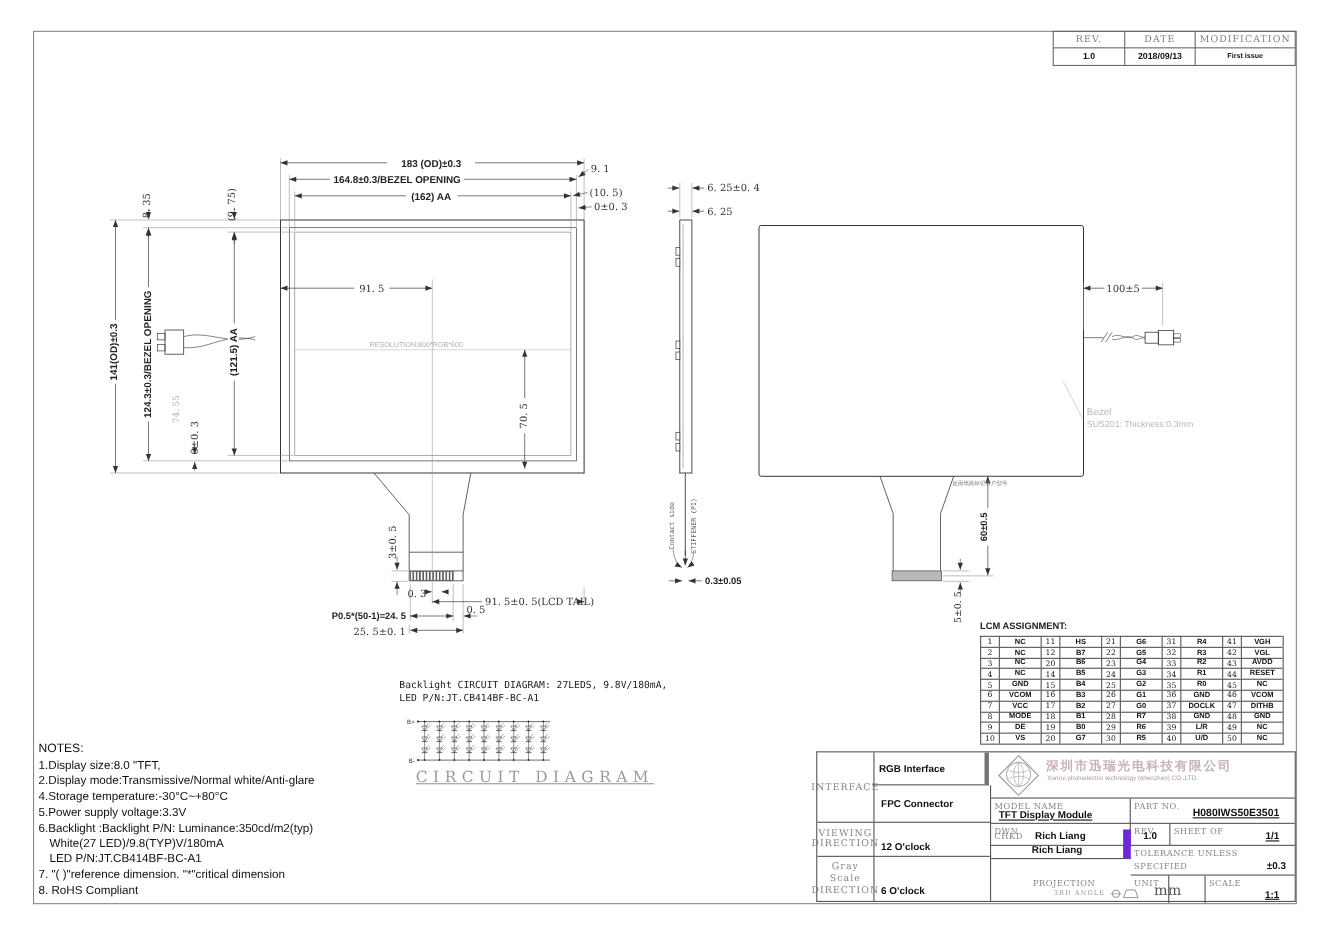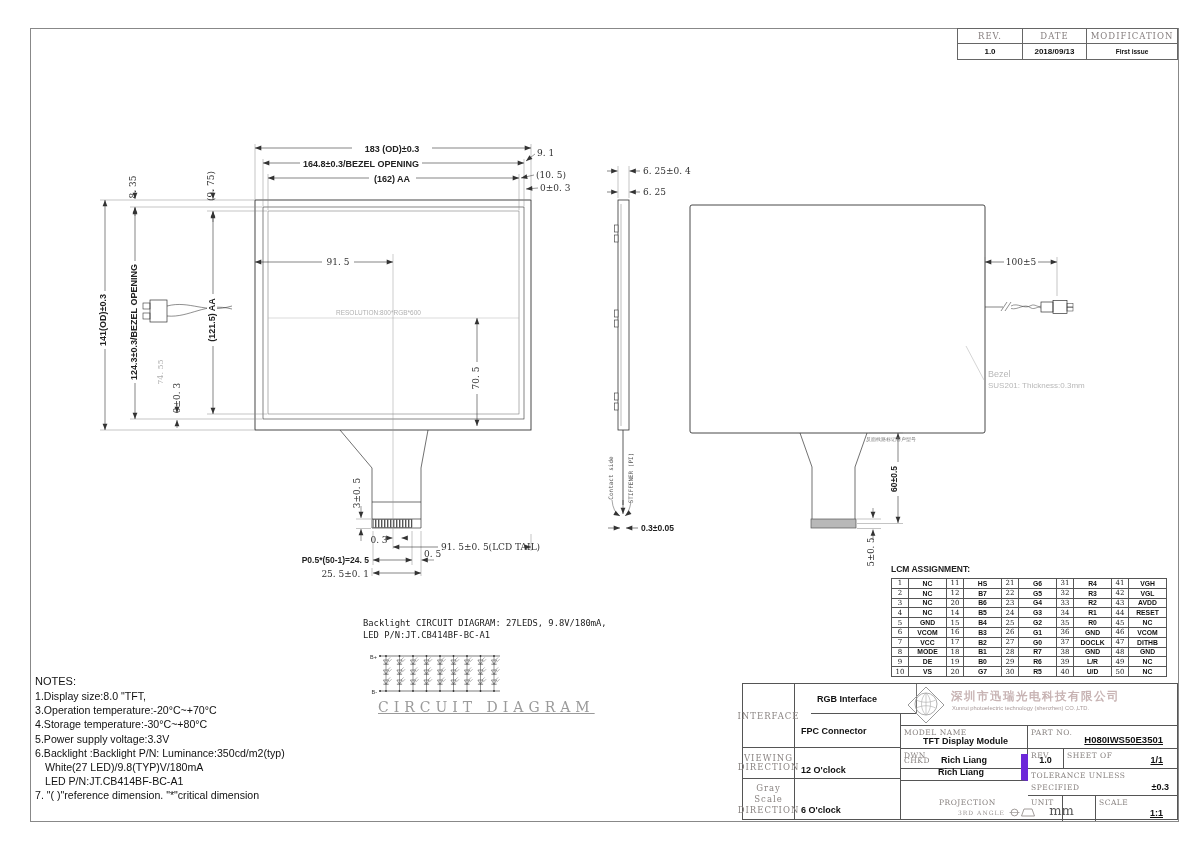--- a/index.html
+++ b/index.html
@@ -44,21 +44,21 @@
   .pin-sig{font-size:6.8px;font-weight:bold;color:#111;border-left:1px solid #555;
            border-top:1px solid #555;display:flex;align-items:center;justify-content:center;}
   
   #title-block{left:742px;top:683px;width:436px;height:137px;border:1px solid #555;box-sizing:border-box;}
   .tbc{position:absolute;box-sizing:border-box;}
   .tb-label{font-family:"DejaVu Serif",serif;font-size:7.5px;color:#8a8482;letter-spacing:0.5px;}
   .tb-label-c{font-family:"DejaVu Serif",serif;font-size:8.5px;color:#8a8482;letter-spacing:1px;text-align:center;}
   .tb-val{font-size:9px;font-weight:bold;color:#111;}
   #c-int-label{left:0;top:0;width:52px;height:64px;border-right:1px solid #555;border-bottom:1px solid #555;
                display:flex;align-items:center;justify-content:center;}
-  #c-int-v1{left:68px;top:0;width:106px;height:30px;border-right:1px solid #737373;border-bottom:1px solid #555;
+  #c-int-v1{left:50px;top:0;width:106px;height:30px;border-right:4px solid #737373;border-bottom:1px solid #555;
             display:flex;align-items:center;padding-left:6px;}
   #c-int-v2{left:52px;top:30px;width:106px;height:34px;border-right:1px solid #555;border-bottom:1px solid #555;
             display:flex;align-items:center;padding-left:6px;}
   #c-view-label{left:0;top:64px;width:52px;height:31px;border-right:1px solid #555;border-bottom:1px solid #555;
                 display:flex;flex-direction:column;align-items:center;justify-content:center;line-height:9px;}
   #c-view-v{left:52px;top:64px;width:106px;height:31px;border-right:1px solid #555;border-bottom:1px solid #555;
             display:flex;align-items:flex-end;padding:0 0 3px 6px;}
   #c-gray-label{left:0;top:95px;width:52px;height:40px;border-right:1px solid #555;
                 display:flex;flex-direction:column;align-items:center;justify-content:center;line-height:11px;}
   #c-gray-v{left:52px;top:95px;width:106px;height:40px;border-right:1px solid #555;
@@ -70,21 +70,21 @@
   #c-part{left:285px;top:42px;width:149px;height:23px;border-bottom:1px solid #555;}
   #c-dwn{left:158px;top:65px;width:127px;height:20px;border-right:1px solid #555;border-bottom:1px solid #555;}
   #c-rev{left:285px;top:65px;width:36px;height:20px;border-right:1px solid #555;border-bottom:1px solid #555;}
   #c-sheet{left:321px;top:65px;width:113px;height:20px;border-bottom:1px solid #555;}
   #c-chkd{left:158px;top:70px;width:127px;height:27px;border-right:7px solid #6d28d9;border-bottom:1px solid #555;}
   #c-tol{left:285px;top:85px;width:149px;height:27px;border-bottom:1px solid #555;}
   #c-proj{left:158px;top:112px;width:127px;height:25px;border-right:1px solid #555;margin-left:35px;}
   #c-unit{left:285px;top:112px;width:68px;height:25px;border-right:1px solid #555;}
   #c-scale{left:353px;top:112px;width:81px;height:25px;}
   .lab-tl{position:absolute;left:3px;top:2px;}
-  .val-bl{position:absolute;left:22px;bottom:2px;}
+  .val-bl{position:absolute;left:7px;bottom:2px;text-decoration:underline;}
   .val-bc{position:absolute;left:0;right:0;bottom:3px;text-align:center;}
   .val-br{position:absolute;right:14px;bottom:3px;text-decoration:underline;}
   #unit-val{position:absolute;left:0;right:0;top:7px;text-align:center;
             font-family:"DejaVu Serif",serif;font-size:13px;color:#555;}
   #proj-row{position:absolute;left:22px;bottom:3px;display:flex;align-items:center;gap:4px;}
   #proj-text{font-family:"DejaVu Serif",serif;font-size:6px;color:#9a9492;letter-spacing:1px;}
 </style>
 </head>
 <body>
 
@@ -400,27 +400,28 @@
     <div class="rev-h last">MODIFICATION</div>
     <div class="rev-v">1.0</div>
     <div class="rev-v">2018/09/13</div>
     <div class="rev-v small last">First issue</div>
   </div>
 
   <div class="abs" id="notes">
     <div id="notes-title">NOTES:</div>
     <div id="notes-list">
         <div class="note-line">1.Display size:8.0 "TFT,</div>
-        <div class="note-line">3.Operation temperature:-20°C~+70°C</div>
+        <div class="note-line">2.Display mode:Transmissive/Normal white/Anti-glare</div>
         <div class="note-line">4.Storage temperature:-30°C~+80°C</div>
         <div class="note-line">5.Power supply voltage:3.3V</div>
         <div class="note-line">6.Backlight :Backlight P/N: Luminance:350cd/m2(typ)</div>
         <div class="note-line cont">White(27 LED)/9.8(TYP)V/180mA</div>
         <div class="note-line cont">LED P/N:JT.CB414BF-BC-A1</div>
         <div class="note-line">7. "( )"reference dimension. "*"critical dimension</div>
+        <div class="note-line">8. RoHS Compliant</div>
       </div>
   </div>
 
   <div class="abs" id="circuit">
     <div class="cline">Backlight CIRCUIT DIAGRAM: 27LEDS, 9.8V/180mA,</div>
     <div class="cline">LED P/N:JT.CB414BF-BC-A1</div>
   </div>
   <div class="abs" id="circuit-caption">CIRCUIT DIAGRAM</div>
 
   <div class="abs" id="lcm-title">LCM ASSIGNMENT:</div>

